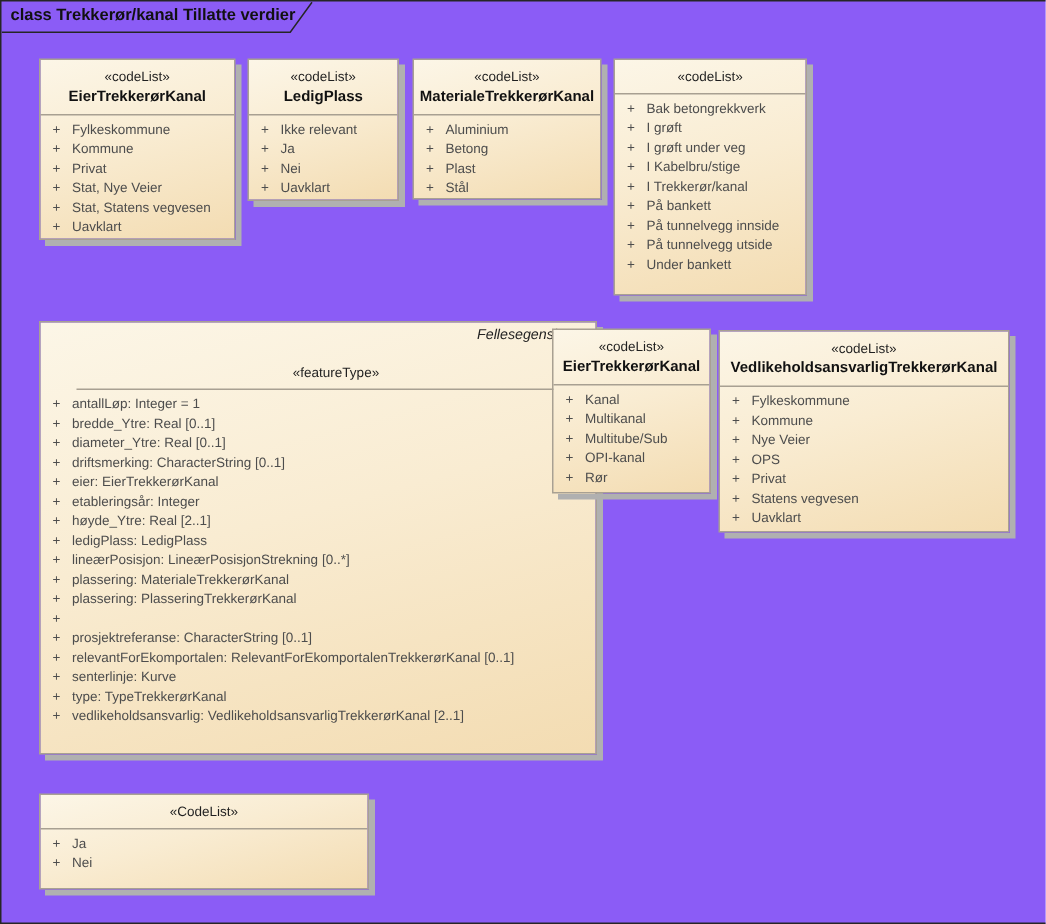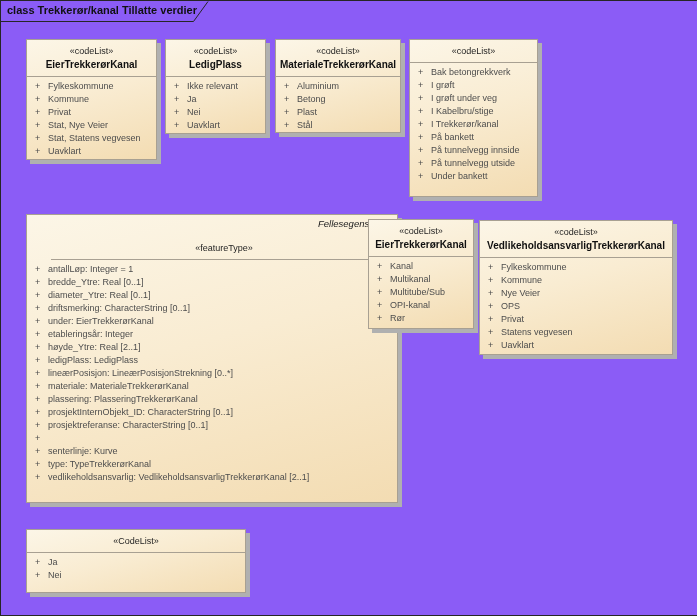--- a/index.html
+++ b/index.html
@@ -237,56 +237,56 @@
         <div class="uml-row">
         <span class="plus">+</span>
         <span class="item-label">diameter_Ytre: Real [0..1]</span>
       </div>
         <div class="uml-row">
         <span class="plus">+</span>
         <span class="item-label">driftsmerking: CharacterString [0..1]</span>
       </div>
         <div class="uml-row">
         <span class="plus">+</span>
-        <span class="item-label">under: EierTrekkerørKanal</span>
+        <span class="item-label">eier: EierTrekkerørKanal</span>
       </div>
         <div class="uml-row">
         <span class="plus">+</span>
         <span class="item-label">etableringsår: Integer</span>
       </div>
         <div class="uml-row">
         <span class="plus">+</span>
         <span class="item-label">høyde_Ytre: Real [2..1]</span>
       </div>
         <div class="uml-row">
         <span class="plus">+</span>
         <span class="item-label">ledigPlass: LedigPlass</span>
       </div>
         <div class="uml-row">
         <span class="plus">+</span>
         <span class="item-label">lineærPosisjon: LineærPosisjonStrekning [0..*]</span>
       </div>
         <div class="uml-row">
         <span class="plus">+</span>
-        <span class="item-label">materiale: MaterialeTrekkerørKanal</span>
+        <span class="item-label">plassering: MaterialeTrekkerørKanal</span>
       </div>
         <div class="uml-row">
         <span class="plus">+</span>
         <span class="item-label">plassering: PlasseringTrekkerørKanal</span>
       </div>
         <div class="uml-row">
         <span class="plus">+</span>
-        <span class="item-label">prosjektInternObjekt_ID: CharacterString [0..1]</span>
       </div>
         <div class="uml-row">
         <span class="plus">+</span>
         <span class="item-label">prosjektreferanse: CharacterString [0..1]</span>
       </div>
         <div class="uml-row">
         <span class="plus">+</span>
+        <span class="item-label">relevantForEkomportalen: RelevantForEkomportalenTrekkerørKanal [0..1]</span>
       </div>
         <div class="uml-row">
         <span class="plus">+</span>
         <span class="item-label">senterlinje: Kurve</span>
       </div>
         <div class="uml-row">
         <span class="plus">+</span>
         <span class="item-label">type: TypeTrekkerørKanal</span>
       </div>
         <div class="uml-row">

